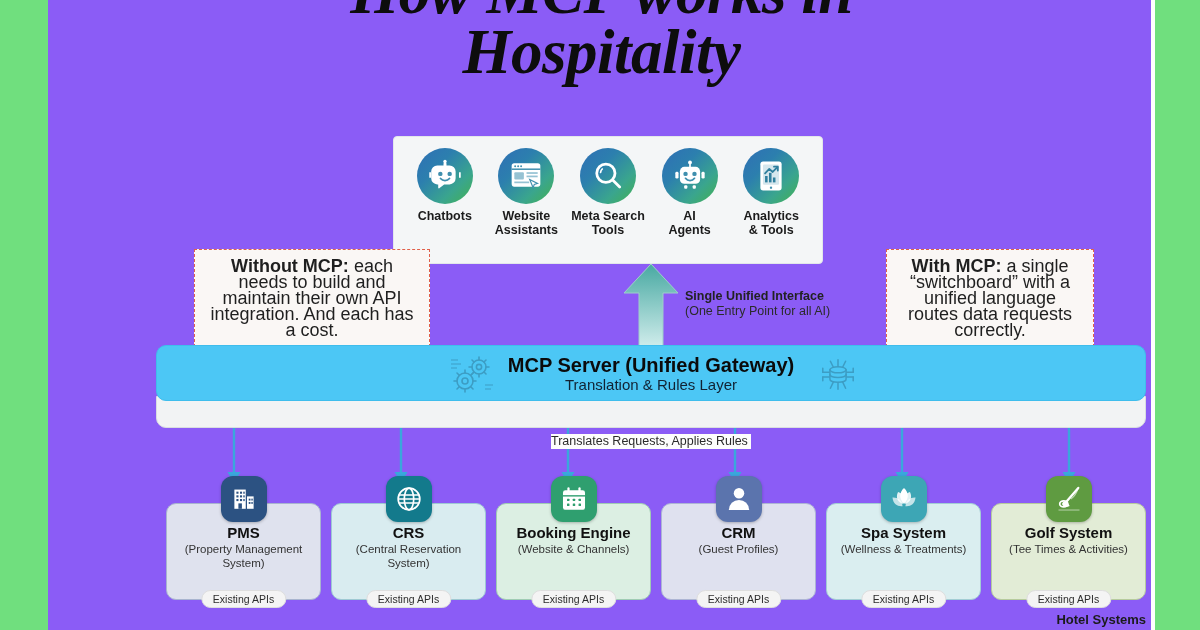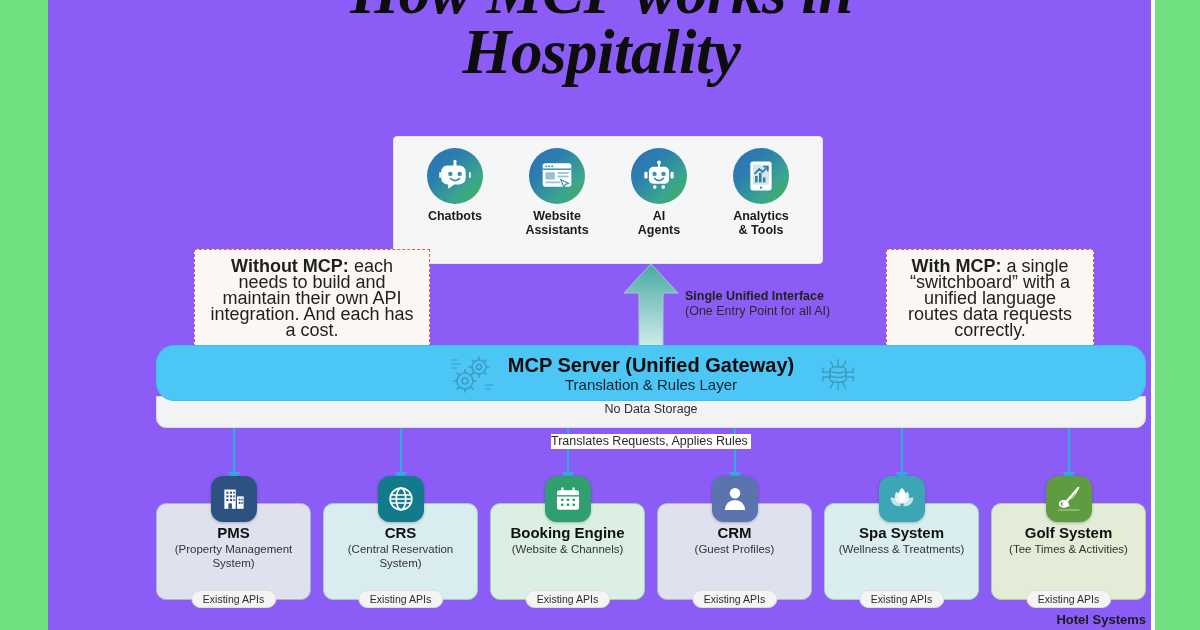--- a/index.html
+++ b/index.html
@@ -105,21 +105,21 @@
     border-radius: 0 0 10px 10px;
   }
   .mcp-nostore {
     position: absolute; left: 108px; top: 402px; width: 990px;
     text-align: center; font-size: 12.5px; color: #2e2e2e;
   }
   .mcp-bar {
     position: absolute; left: 108px; top: 345px;
     width: 990px; height: 56px;
     background: #4cc7f5;
-    border-radius: 18px;
+    border-radius: 10px;
     border: 1px solid #3fbdec;
     display: flex; align-items: center; justify-content: center;
   }
   .mcp-text { text-align: center; z-index: 2; }
   .mcp-title {
     font-size: 20px; font-weight: 700; color: #0b0b0b; line-height: 23px;
   }
   .mcp-sub { font-size: 15px; color: #123; line-height: 16px; }
   .deco { position: absolute; opacity: 0.33; }
   .deco.gears { left: 292px; top: 8px; }
@@ -141,20 +141,21 @@
     width: 990px; height: 100px;
     display: flex; justify-content: space-between;
   }
   .sysbox {
     position: relative;
     width: 155px; height: 97px;
     border-radius: 10px;
     border: 1px solid #cfd6e0;
     padding-top: 19px;
     text-align: center;
+    margin-left: 10px;
   }
   .sys-icon {
     position: absolute; left: 50%; top: -28px;
     transform: translateX(-50%);
     width: 46px; height: 46px; border-radius: 12px;
     display: flex; align-items: center; justify-content: center;
     box-shadow: 0 1px 3px rgba(0,0,0,.25);
   }
   .sys-icon svg { width: 28px; height: 28px; display: block; }
   .sys-name {
@@ -218,20 +219,31 @@
                 <rect x="16.5" y="15.6" width="10.5" height="1.6" fill="#3f8fae" opacity=".55"></rect>
                 <rect x="5" y="21.2" width="14" height="1.6" fill="#3f8fae" opacity=".55"></rect>
                 <path d="M19.5 19.2 26.8 23l-3 .9-1.1 3.1z" fill="#ffffff" stroke="#3f8fae" stroke-width="1.1"></path>
               </svg>
             </div>
             <div class="ai-label">Website
 Assistants</div>
           </div>
           <div class="ai-item">
             <div class="ai-circle">
+              <svg viewBox="0 0 32 32" fill="none" stroke="#ffffff" stroke-width="2.6" stroke-linecap="round">
+                <circle cx="14" cy="13.4" r="8.6"></circle>
+                <path d="M20.4 19.8 27 26.4"></path>
+                <path d="M10.6 9.4a5.4 5.4 0 0 0-1.6 3.3" stroke-width="1.6"></path>
+              </svg>
+            </div>
+            <div class="ai-label">Meta Search
+Tools</div>
+          </div>
+          <div class="ai-item">
+            <div class="ai-circle">
               <svg viewBox="0 0 32 32" fill="#ffffff">
                 <circle cx="16" cy="3.2" r="1.8"></circle>
                 <rect x="15.2" y="4.4" width="1.6" height="3.2"></rect>
                 <rect x="6.5" y="7.4" width="19" height="16" rx="4.2"></rect>
                 <rect x="2.2" y="12" width="3" height="6.4" rx="1.3"></rect>
                 <rect x="26.8" y="12" width="3" height="6.4" rx="1.3"></rect>
                 <circle cx="11.8" cy="14" r="2.1" fill="#3f8fae"></circle>
                 <circle cx="20.2" cy="14" r="2.1" fill="#3f8fae"></circle>
                 <path d="M11.8 18.2a5.2 5.2 0 0 0 8.4 0" stroke="#3f8fae" stroke-width="1.7" fill="none" stroke-linecap="round"></path>
                 <rect x="10.5" y="24.6" width="3" height="3.4" rx="1"></rect>
@@ -281,21 +293,20 @@
 
     <div class="callout left">
       <b>Without MCP:</b><span> each needs to build and maintain their own API integration. And each has a cost.</span>
     </div>
 
     <div class="callout right">
       <b>With MCP:</b><span> a single “switchboard” with a unified language routes data requests correctly.</span>
     </div>
 
     <div class="mcp-shadow"></div>
-    <div class="mcp-nostore">No Data Storage</div>
 
     <div class="mcp-bar">
       <span class="deco gears">
         <svg viewBox="0 0 46 42" width="46" height="42" fill="none" stroke="#1d4a63" stroke-width="1.6">
           <circle cx="30" cy="13" r="7"></circle>
             <circle cx="30" cy="13" r="2.6"></circle>
           <g stroke-linecap="round">
             <path d="M30 3v3M30 20v3M40 13h-3M23 13h-3M37 6l-2 2M25 18l-2 2M37 20l-2-2M25 8l-2-2"></path>
           </g>
           <circle cx="16" cy="27" r="8"></circle>

